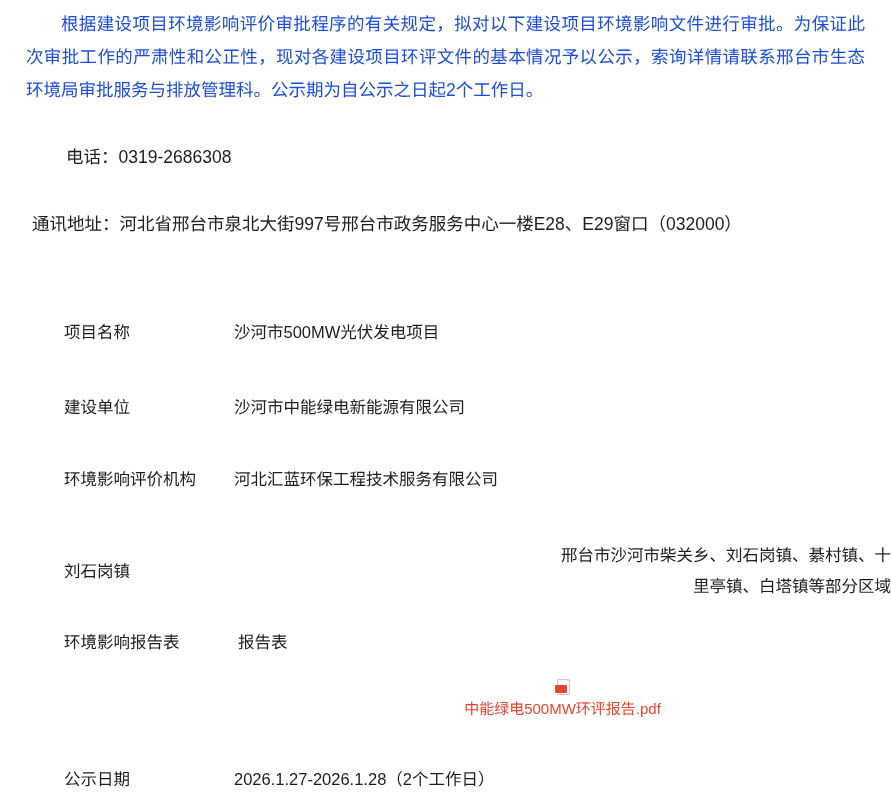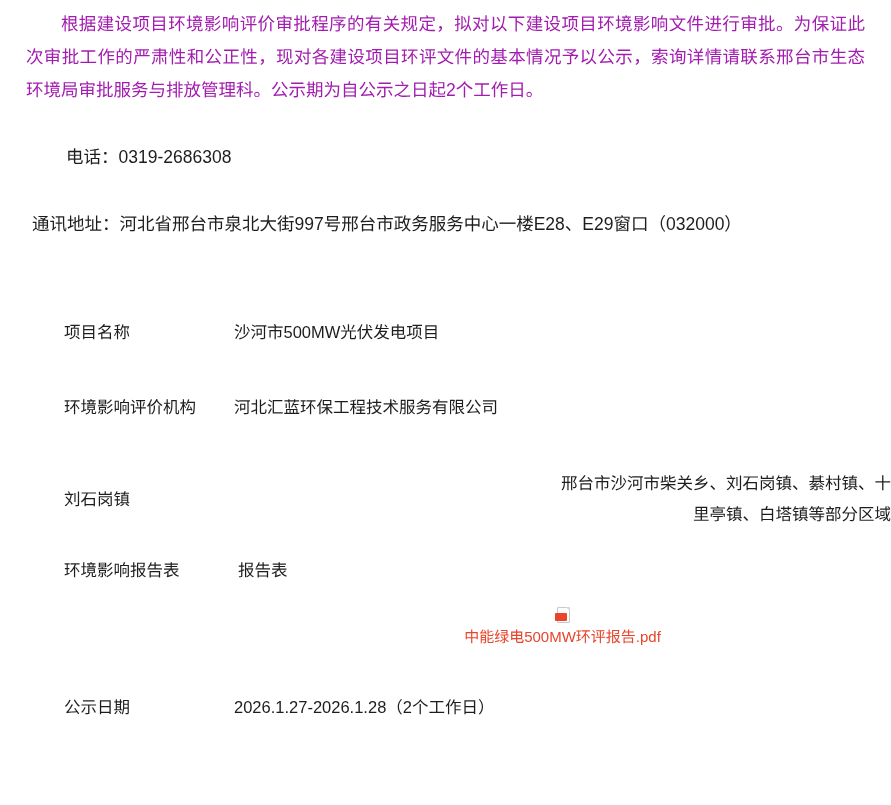--- a/index.html
+++ b/index.html
@@ -22,21 +22,21 @@
   }
 
   
   .intro {
     margin: 0;
     padding: 8px 26px 0 26px;
     font-size: 17.5px;
     line-height: 33px;
     text-align: justify;
     text-justify: inter-ideograph;
-    color: #a21caf;
+    color: #1d4ed8;
     text-indent: 2em;
   }
   .contact-line {
     margin: 16px;
     padding: 18px 26px 0 50px;
     font-size: 17.5px;
     line-height: 33px;
     color: #1d1d1d;
   }
   .address-line {
@@ -154,20 +154,24 @@
 
   <p class="address-line">通讯地址：河北省邢台市泉北大街997号邢台市政务服务中心一楼E28、E29窗口（032000）</p>
 
   <table class="details">
     <tbody>
       <tr class="row-name">
         <td class="label">项目名称</td>
         <td class="value">沙河市500MW光伏发电项目</td>
       </tr>
 
+      <tr class="row-unit">
+        <td class="label">建设单位</td>
+        <td class="value">沙河市中能绿电新能源有限公司</td>
+      </tr>
 
       <tr class="row-agency">
         <td class="label">环境影响评价机构</td>
         <td class="value">河北汇蓝环保工程技术服务有限公司</td>
       </tr>
 
       <tr class="row-site">
         <td class="label label-site">刘石岗镇</td>
         <td class="value value-multiline">
           <div>邢台市沙河市柴关乡、刘石岗镇、綦村镇、十</div>

